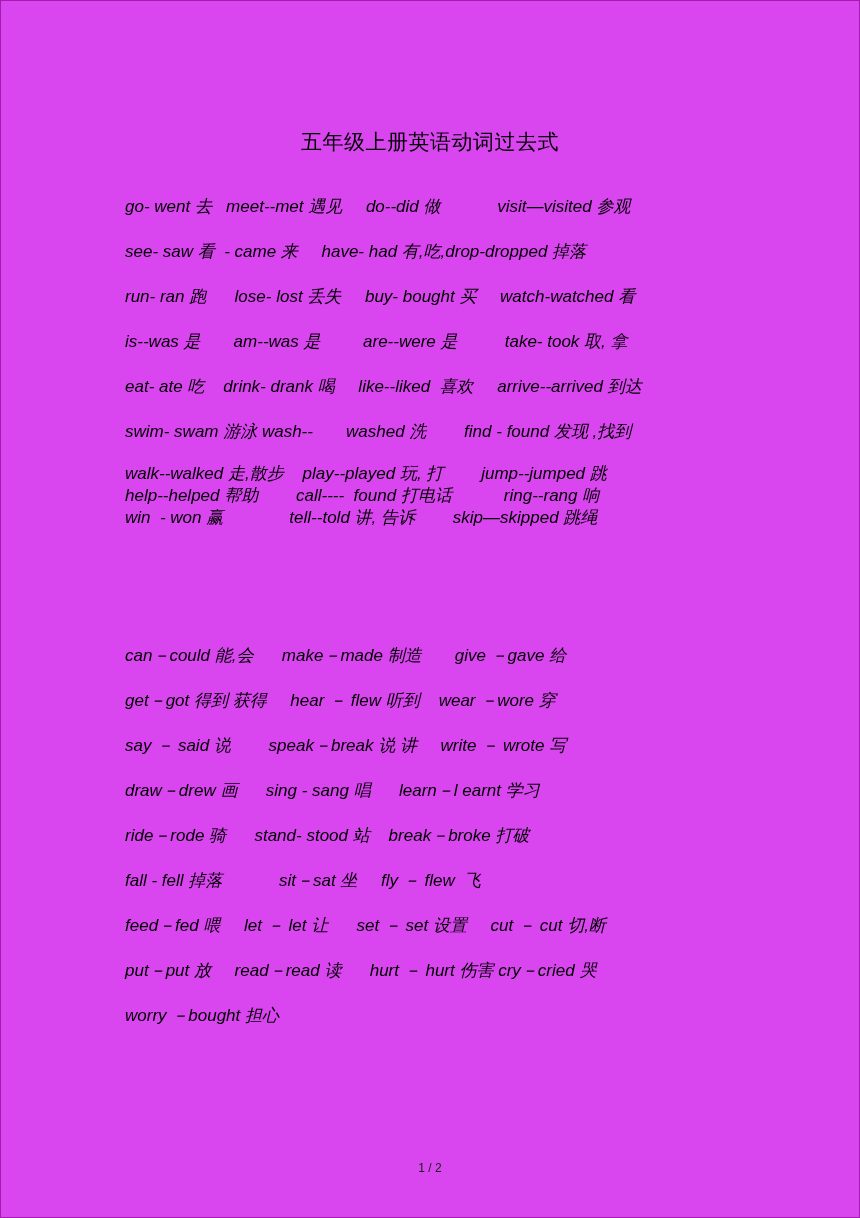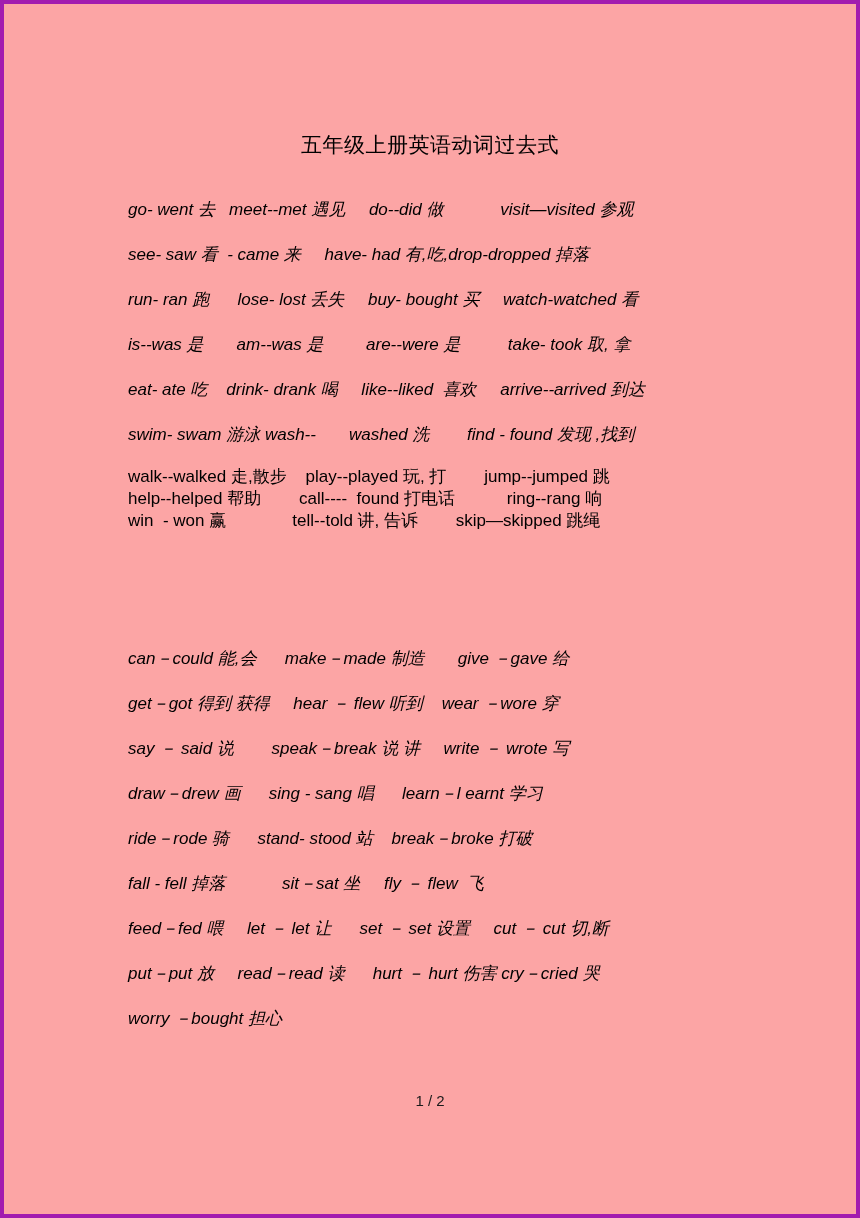--- a/index.html
+++ b/index.html
@@ -10,23 +10,23 @@
   }
   body {
     font-family: "Liberation Sans", "DejaVu Sans", sans-serif;
     color: #000000;
   }
   .page {
     position: relative;
     width: 860px;
     height: 1218px;
     margin: 0 auto;
-    background: #fca5a5;
+    background: #d946ef;
     box-sizing: border-box;
-    border: 4px solid #a21caf;
+    border: 1px solid #a21caf;
     overflow: hidden;
   }
   .doc-title {
     position: absolute;
     top: 126px;
     left: 0;
     right: 0;
     text-align: center;
     font-family: "Liberation Serif", "DejaVu Serif", serif;
     font-size: 21px;
@@ -46,32 +46,32 @@
   .vline {
     font-family: "Liberation Sans", "DejaVu Sans", sans-serif;
     font-size: 17px;
     color: #000;
     white-space: pre;
     margin: 0;
   }
   
   .vline.loose   { height: 45px; line-height: 28px; font-style: italic; }
   
-  .vline.tight   { height: 22px; line-height: 22px; }
+  .vline.tight   { height: 22px; line-height: 22px; font-style: italic; }
   
   .vline.semi    { height: 30px; line-height: 30px; padding-top: 8px; }
 
   .footer {
     position: absolute;
     left: 0;
     right: 0;
-    top: 1088px;
+    top: 1160px;
     text-align: center;
     font-family: "Liberation Sans", "DejaVu Sans", sans-serif;
-    font-size: 15px;
+    font-size: 12px;
     color: #1a1a1a;
     white-space: pre;
   }
 </style>
 </head>
 <body>
 
 <div class="page">
 
   <div class="doc-title">五年级上册英语动词过去式</div>

